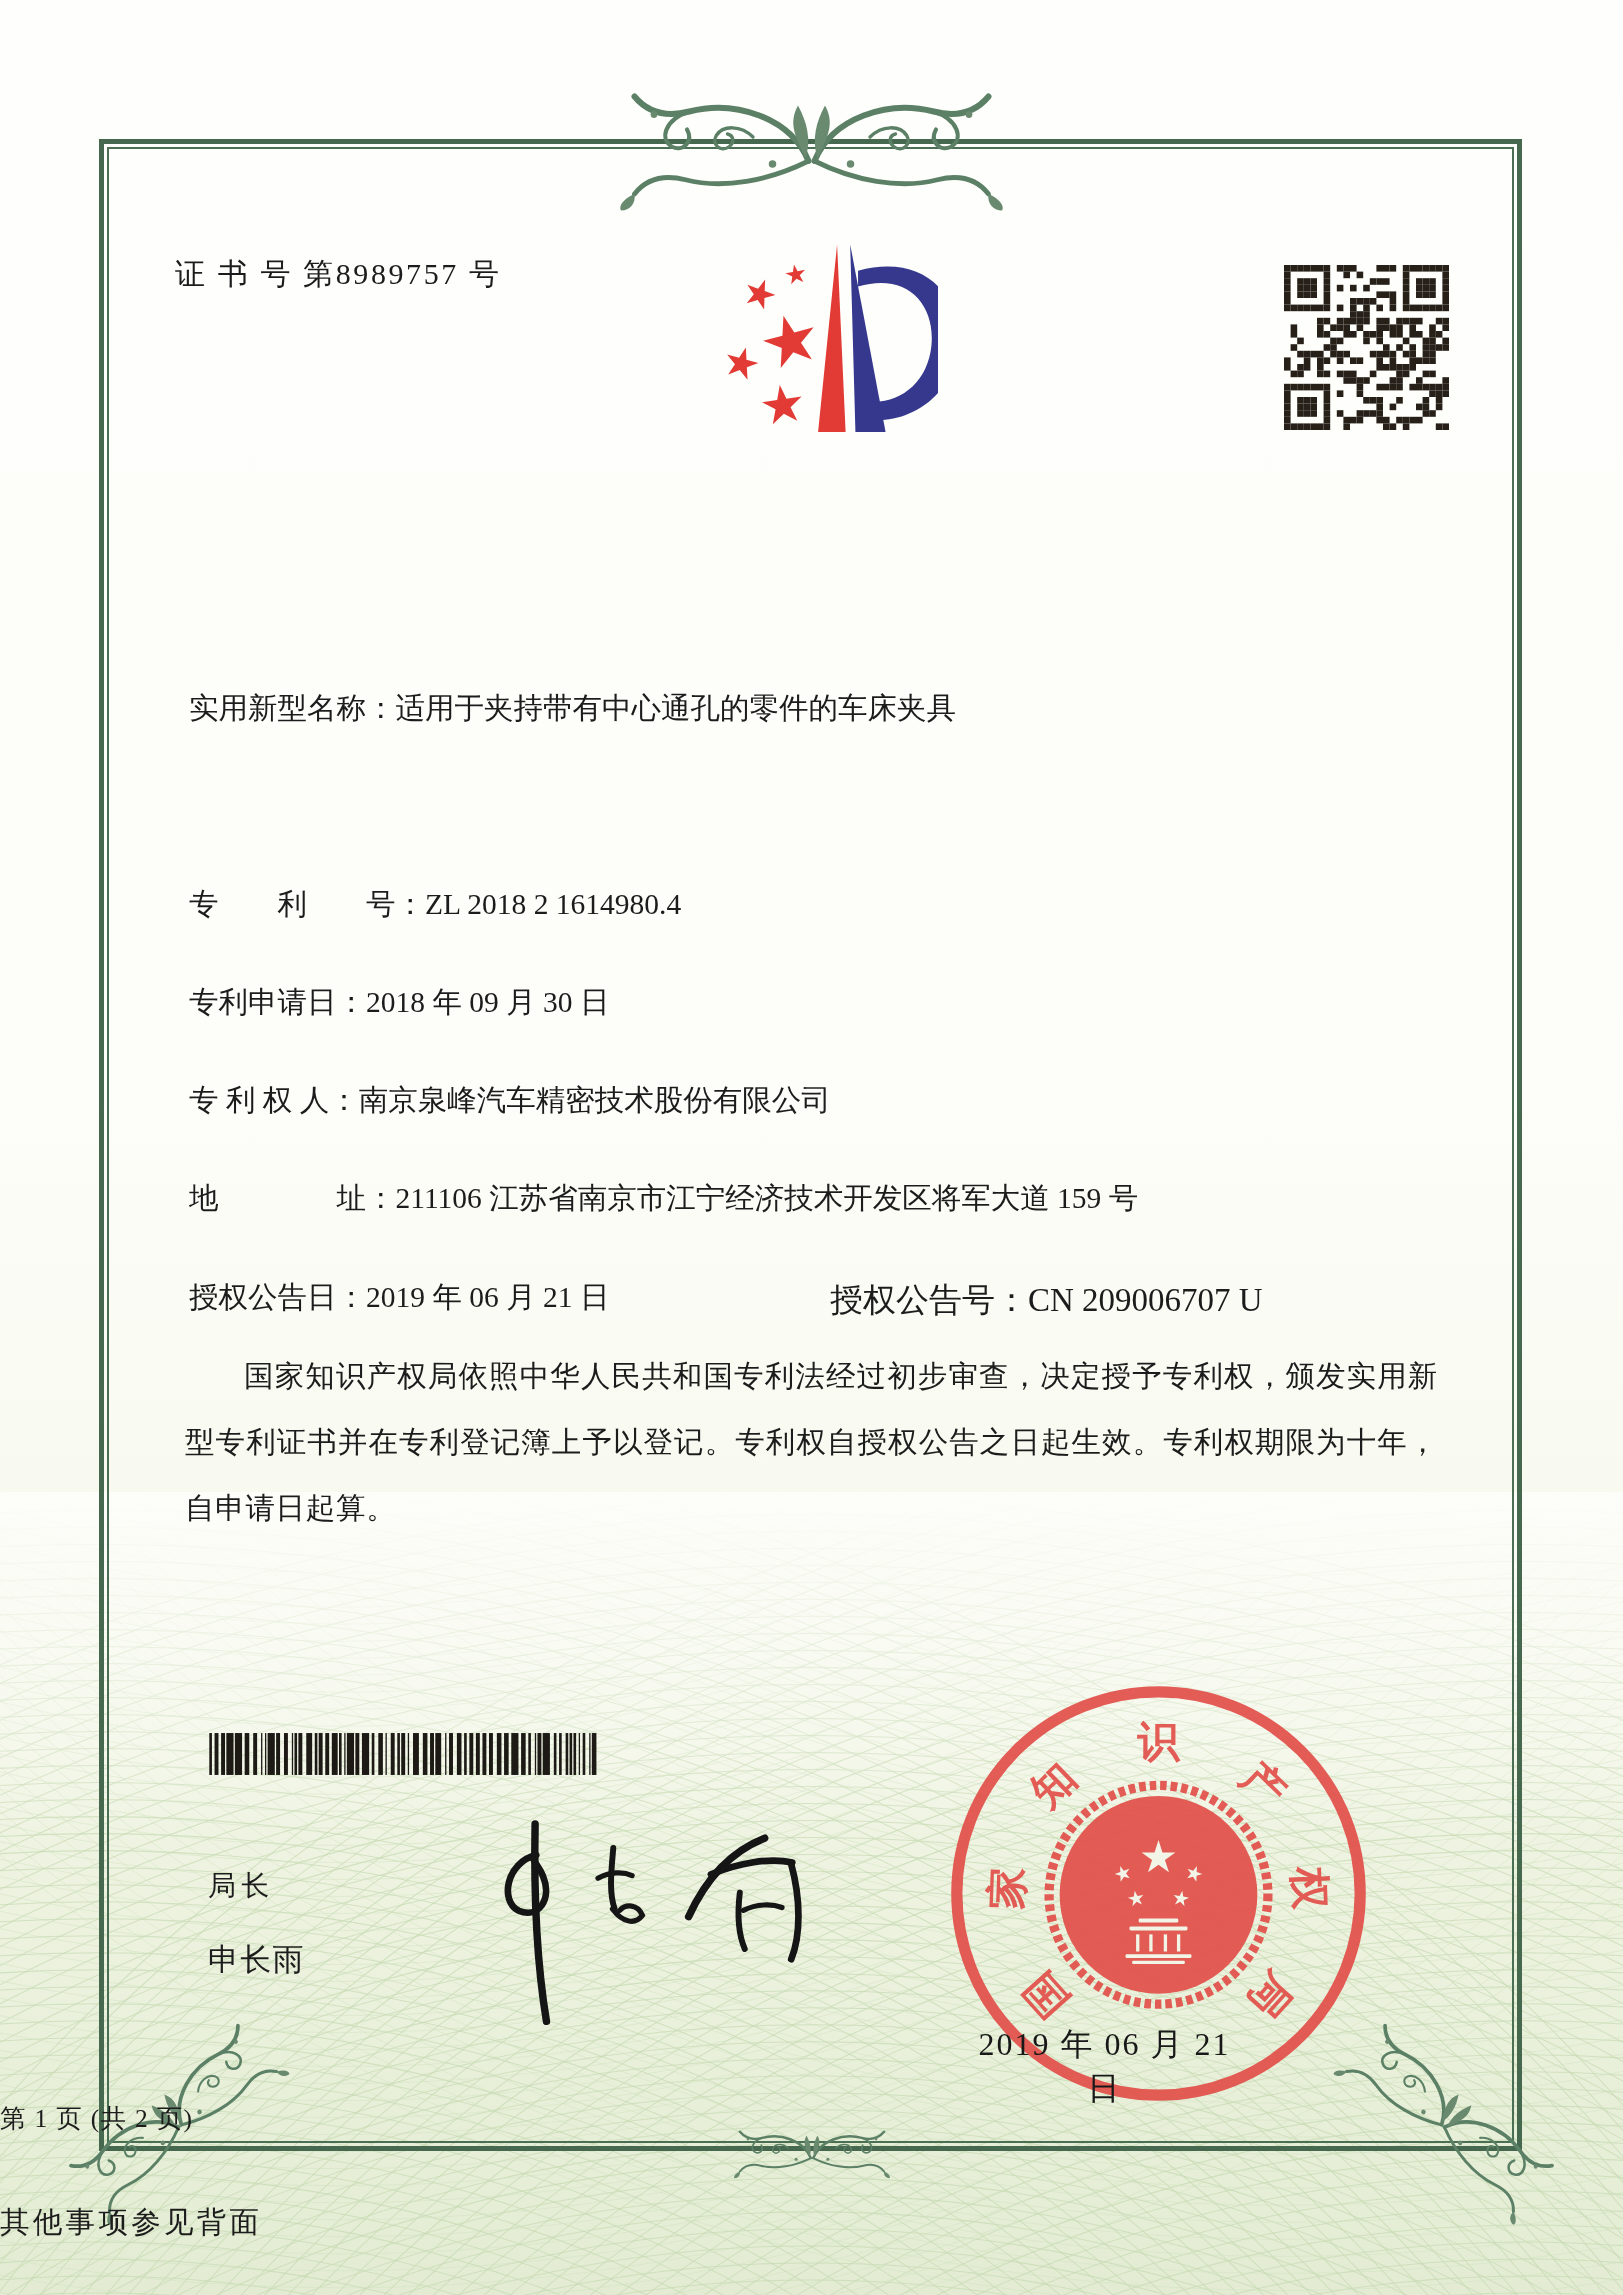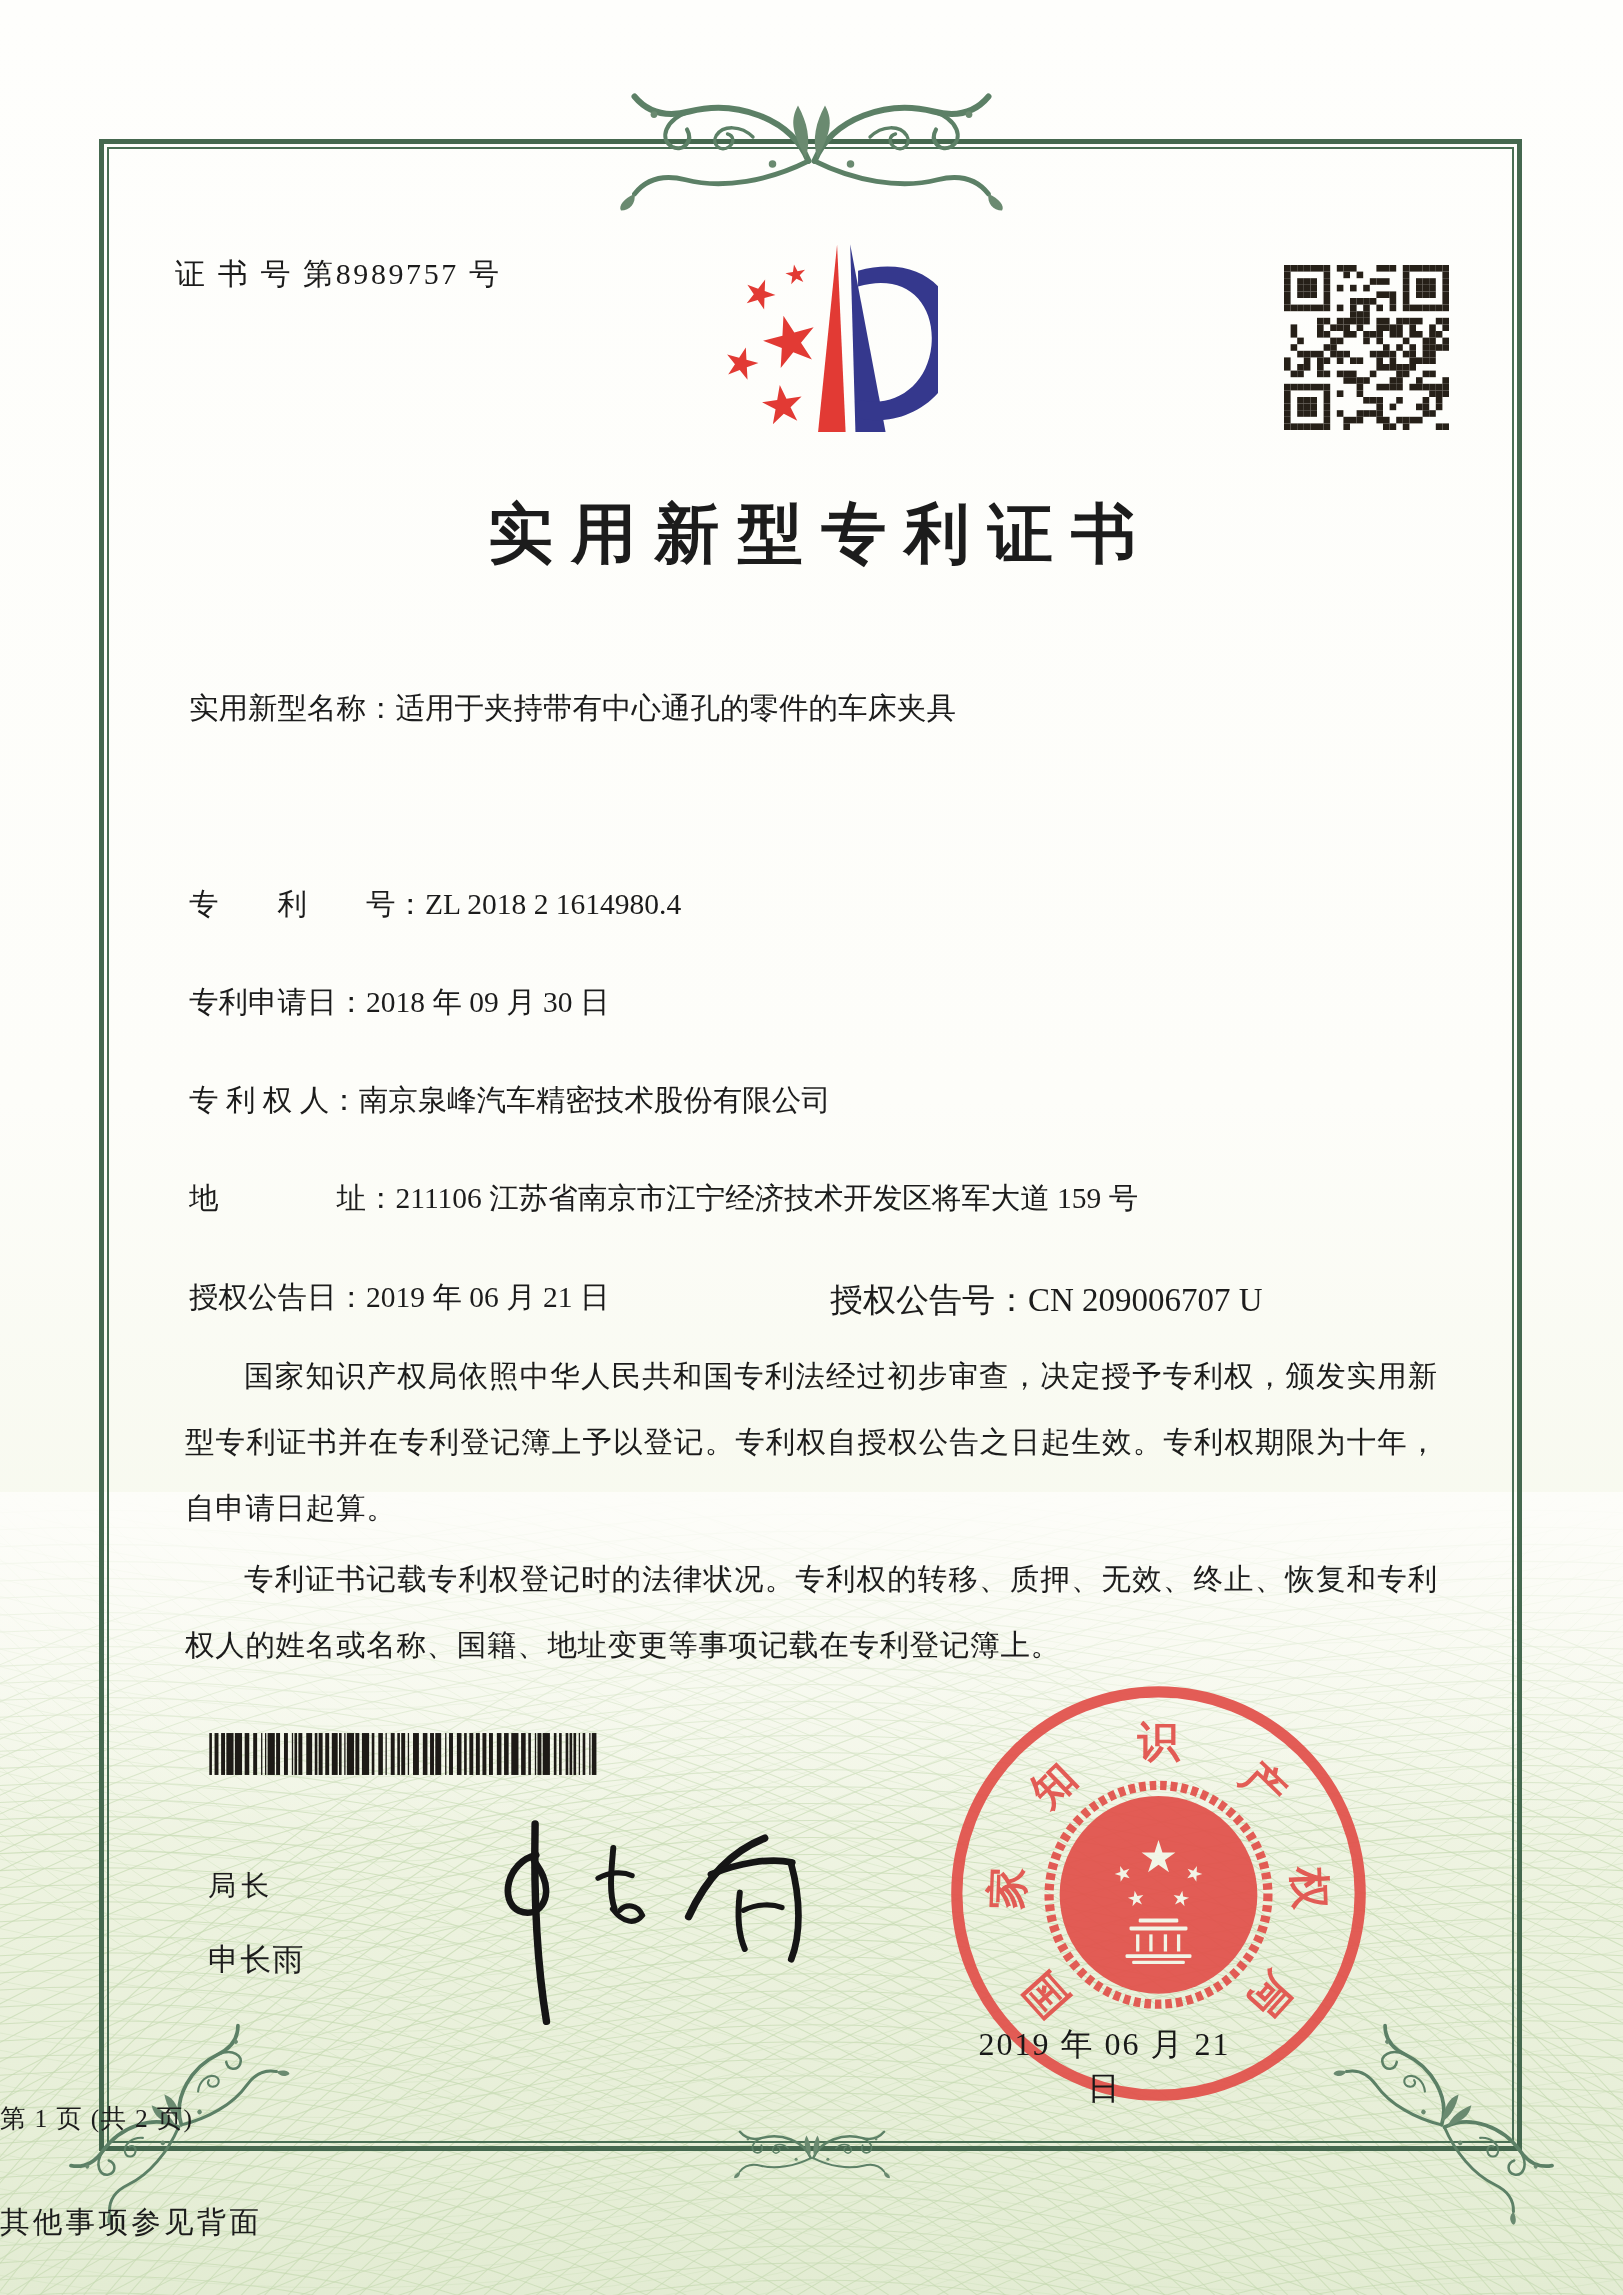--- a/index.html
+++ b/index.html
@@ -714,34 +714,32 @@
       <rect x="50" y="240" width="10" height="10" fill="#262018"></rect>
       <rect x="60" y="240" width="10" height="10" fill="#262018"></rect>
       <rect x="90" y="240" width="10" height="10" fill="#262018"></rect>
       <rect x="150" y="240" width="10" height="10" fill="#262018"></rect>
       <rect x="160" y="240" width="10" height="10" fill="#262018"></rect>
       <rect x="180" y="240" width="10" height="10" fill="#262018"></rect>
       <rect x="230" y="240" width="10" height="10" fill="#262018"></rect>
       <rect x="240" y="240" width="10" height="10" fill="#262018"></rect>
     </svg>
 
-  <div class="abs title">实用新型专利证书</div>
 
   <div class="abs field f0"><span>实用新型名称：</span><span>适用于夹持带有中心通孔的零件的车床夹具</span></div>
   <div class="abs field f2"><span>专　　利　　号：</span><span>ZL 2018 2 1614980.4</span></div>
   <div class="abs field f3"><span>专利申请日：</span><span>2018 年 09 月 30 日</span></div>
   <div class="abs field f4"><span>专 利 权 人：</span><span>南京泉峰汽车精密技术股份有限公司</span></div>
   <div class="abs field f5"><span>地　　　　址：</span><span>211106 江苏省南京市江宁经济技术开发区将军大道 159 号</span></div>
 
   <div class="abs grant-date"><span>授权公告日：</span><span>2019 年 06 月 21 日</span></div>
   <div class="abs grant-no"><span>授权公告号：</span><span>CN 209006707 U</span></div>
 
   <div class="abs body-text">
     <p>国家知识产权局依照中华人民共和国专利法经过初步审查，决定授予专利权，颁发实用新型专利证书并在专利登记簿上予以登记。专利权自授权公告之日起生效。专利权期限为十年，自申请日起算。</p>
-    <p>专利证书记载专利权登记时的法律状况。专利权的转移、质押、无效、终止、恢复和专利权人的姓名或名称、国籍、地址变更等事项记载在专利登记簿上。</p>
   </div>
 
   <svg id="barcode" class="abs barcode" viewBox="0 0 600 64">
       <rect x="2" y="0" width="4" height="64" fill="#1d1a16"></rect>
       <rect x="10" y="0" width="6" height="64" fill="#1d1a16"></rect>
       <rect x="20" y="0" width="6" height="64" fill="#1d1a16"></rect>
       <rect x="28" y="0" width="11" height="64" fill="#1d1a16"></rect>
       <rect x="41" y="0" width="11" height="64" fill="#1d1a16"></rect>
       <rect x="56" y="0" width="7" height="64" fill="#1d1a16"></rect>
       <rect x="69" y="0" width="6" height="64" fill="#1d1a16"></rect>

